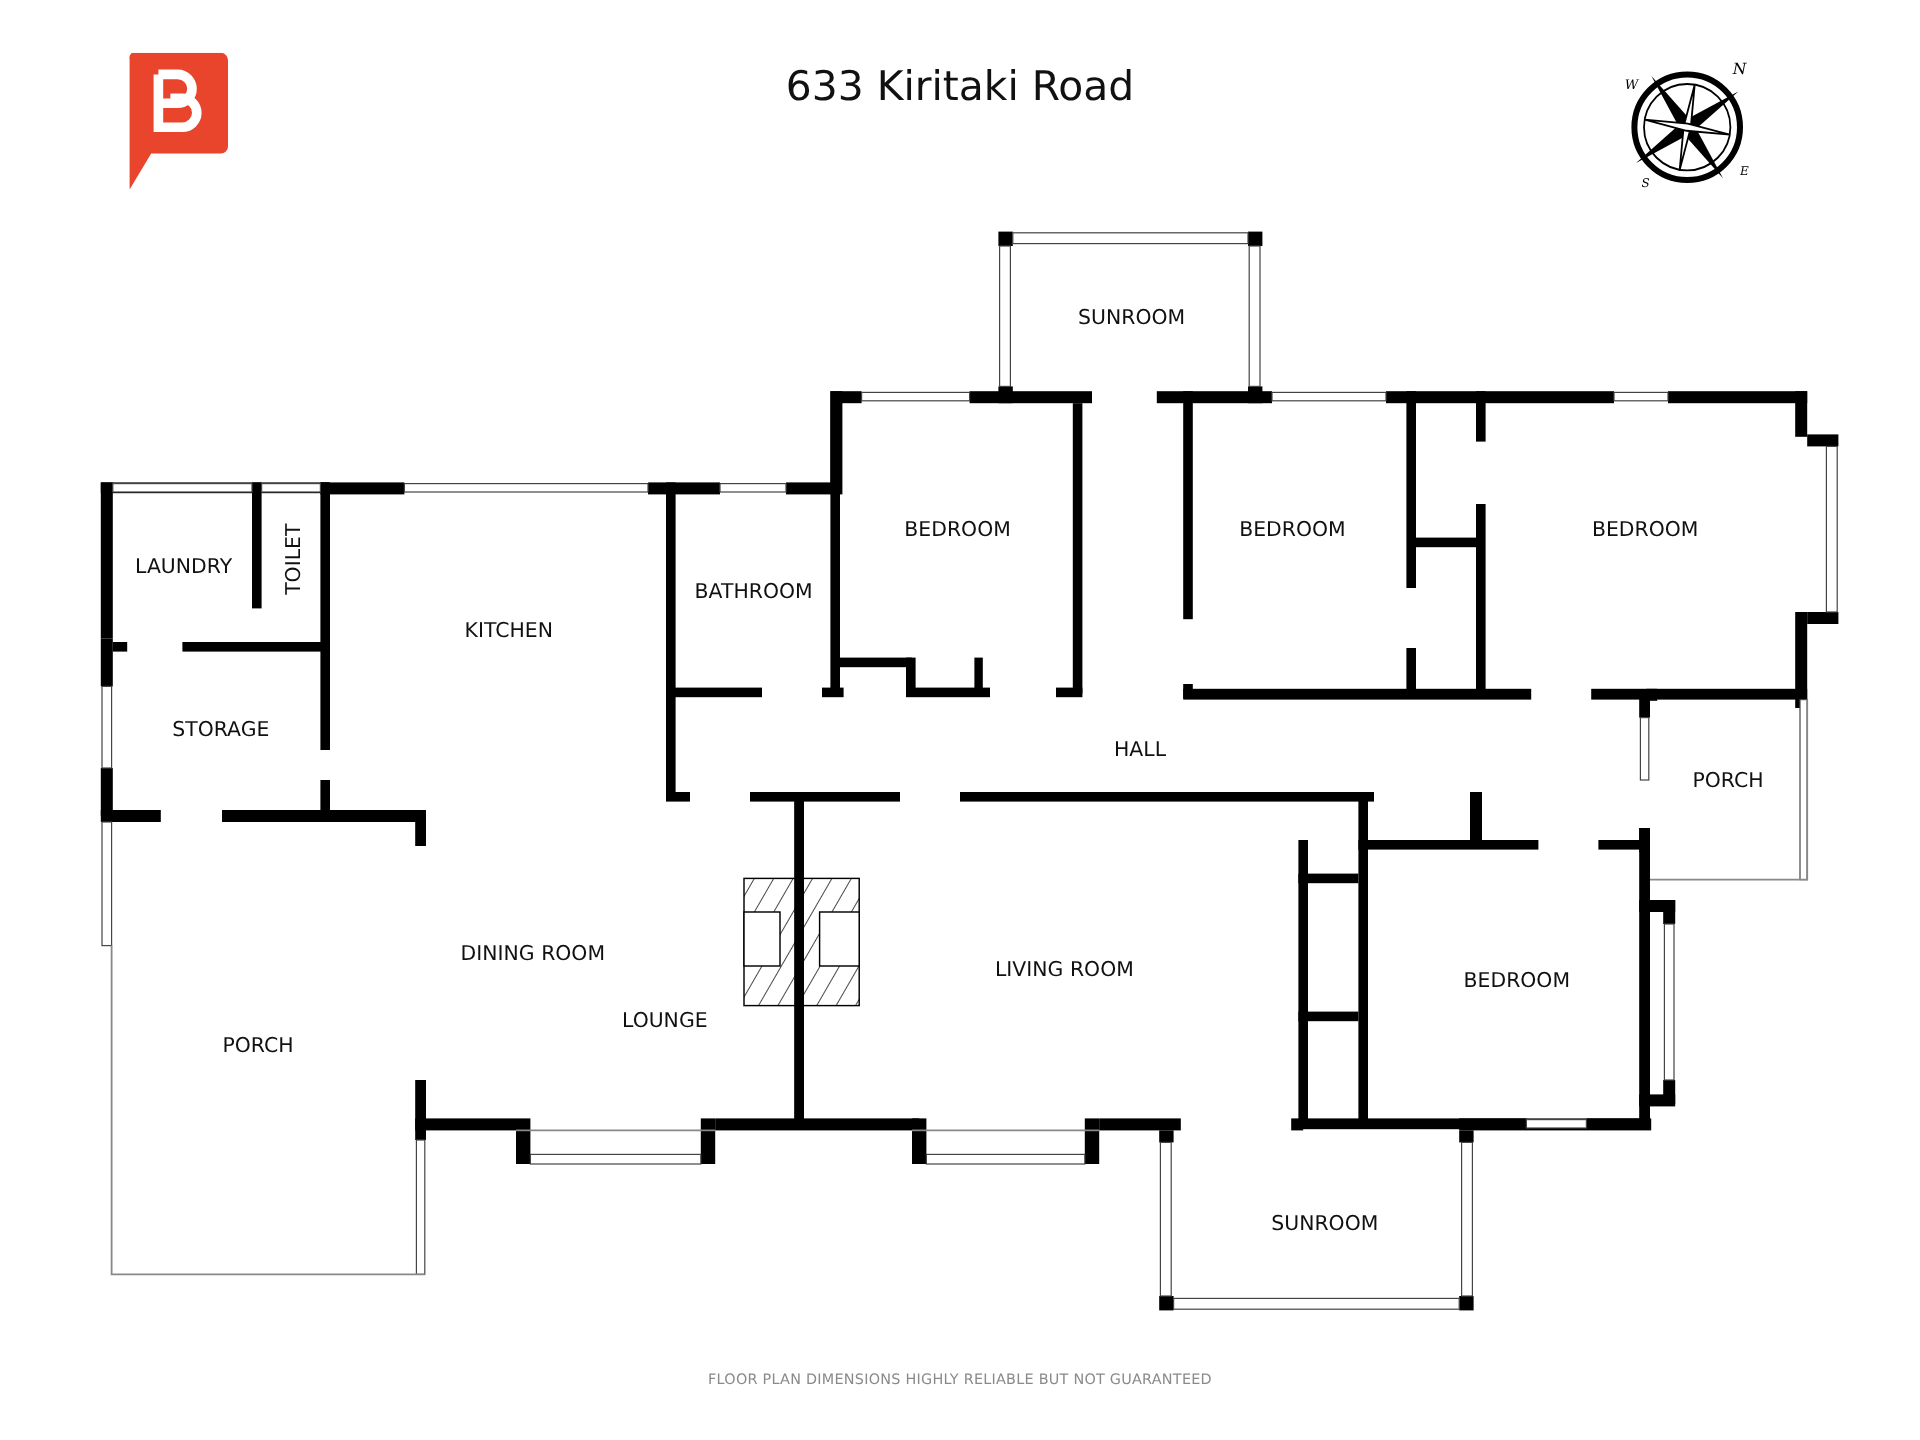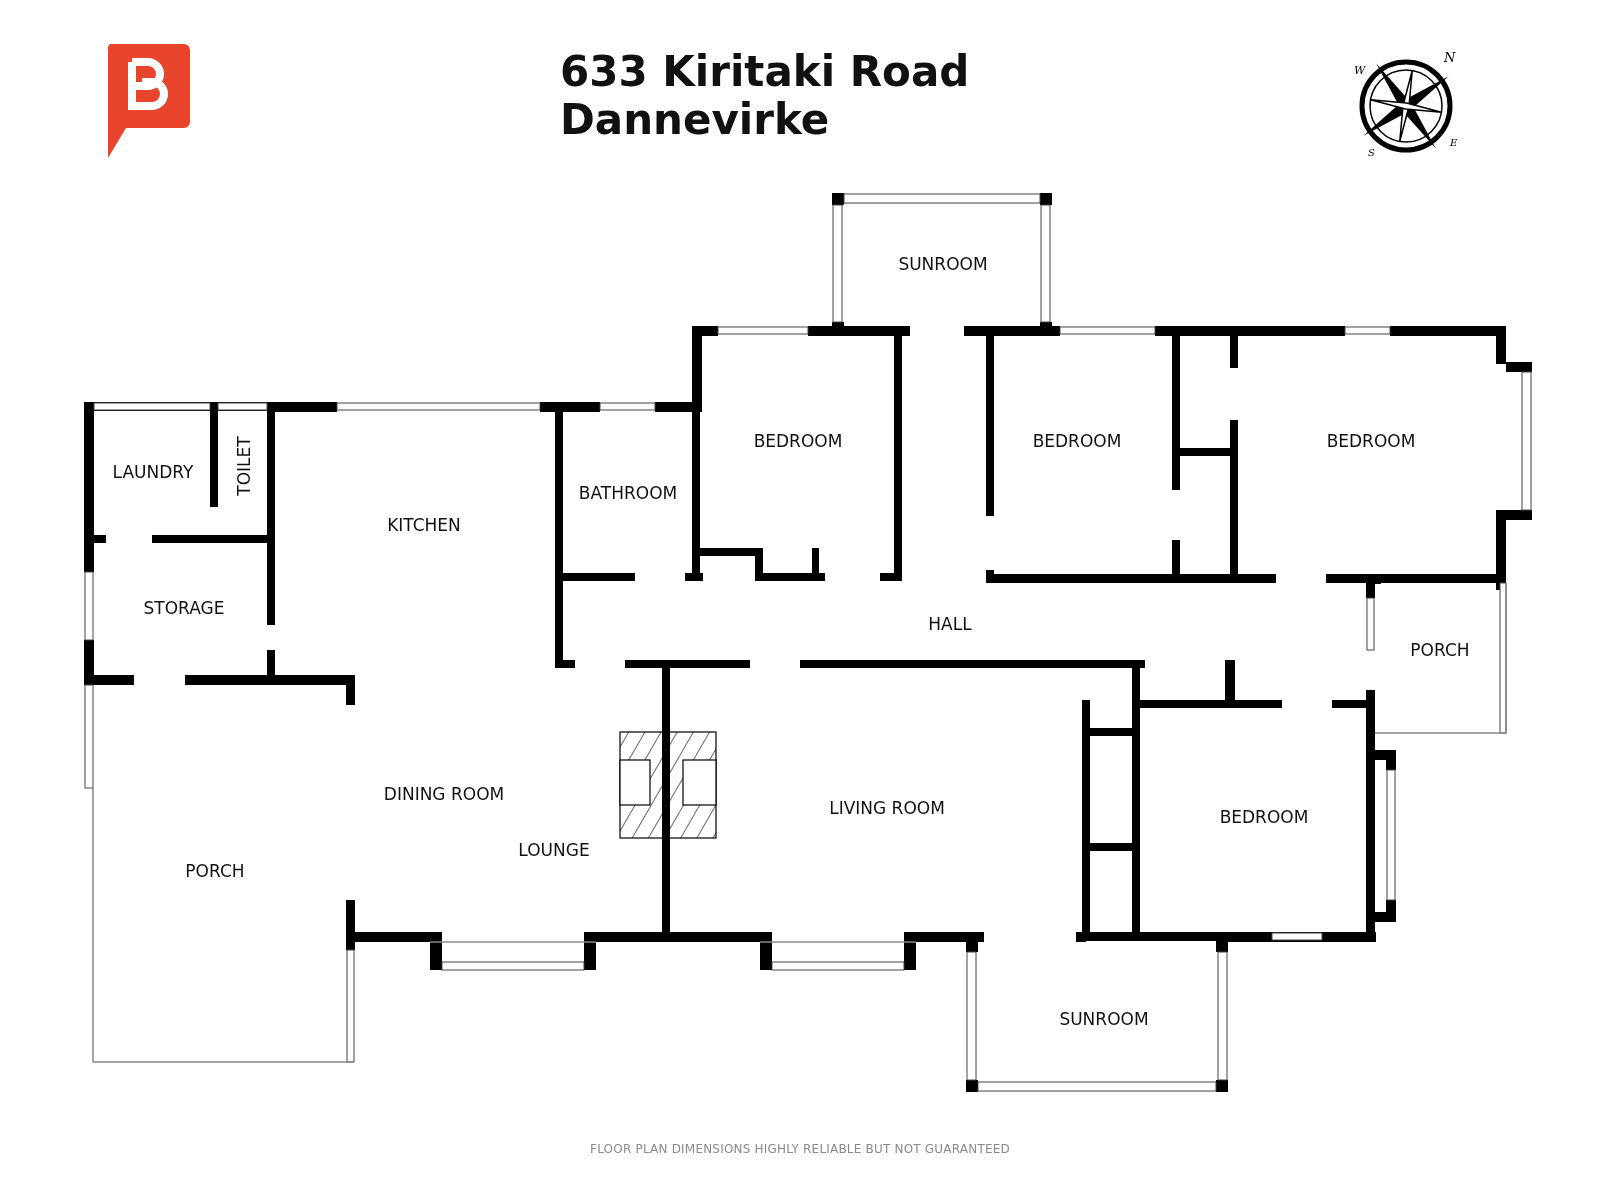--- a/index.html
+++ b/index.html
@@ -1,37 +1,36 @@
 <!DOCTYPE html>
 <html><head>
 <meta charset="utf-8">
 <style>
   html, body { margin: 0; padding: 0; background: #ffffff; }
   body { width: 1600px; height: 1200px; position: relative; overflow: hidden; font-family: "DejaVu Sans", sans-serif; }
   .logo { position: absolute; left: 104px; top: 44px; width: 86px; height: 114px; }
-  .title { position: absolute; left: 560px; top: 48px; width: 480px; color: #111; font-size: 42px; line-height: 48px; font-weight: 700; }
+  .title { position: absolute; left: 560px; top: 48px; width: 480px; text-align: center; color: #111; font-size: 34px; line-height: 48px; font-weight: 400; }
   .compass { position: absolute; left: 1352px; top: 48px; width: 116px; height: 112px; }
   .plan { position: absolute; left: 0; top: 0; width: 1600px; height: 1200px; }
   .room-label { font-family: "DejaVu Sans", sans-serif; font-size: 17px; fill: #111; text-anchor: middle; dominant-baseline: middle; }
   .disclaimer { position: absolute; left: 400px; top: 1142px; width: 800px; text-align: center; color: #8a8a8a; font-size: 12px; letter-spacing: 0.2px; }
 </style>
 </head>
 <body>
 
 <div class="logo">
   <svg width="86" height="114" viewBox="0 0 86 114">
     <path d="M6 0 H80 a6 6 0 0 1 6 6 V78 a6 6 0 0 1 -6 6 H22 L4 114 V6 a6 6 0 0 1 2 -6 Z" fill="#e8452c"></path>
     <path d="M28 18 H44 a12 12 0 0 1 0 24 H30" fill="none" stroke="#fff" stroke-width="8"></path>
     <path d="M28 18 V62 H48 a12 12 0 0 0 0 -24 H38" fill="none" stroke="#fff" stroke-width="8"></path>
   </svg>
 </div>
 
 <div class="title">
   <div>633 Kiritaki Road</div>
-  <div>Dannevirke</div>
 </div>
 
 <div class="compass">
   <svg width="116" height="112" viewBox="0 0 116 112">
     <circle cx="54" cy="58" r="44" fill="none" stroke="#000" stroke-width="5"></circle>
     <circle cx="54" cy="58" r="36" fill="none" stroke="#000" stroke-width="1.5"></circle>
     <g transform="rotate(-35 54 58)">
       <polygon points="54,6 60,58 54,110 48,58" fill="#000"></polygon>
       <polygon points="2,58 54,52 106,58 54,64" fill="#000"></polygon>
     </g>

